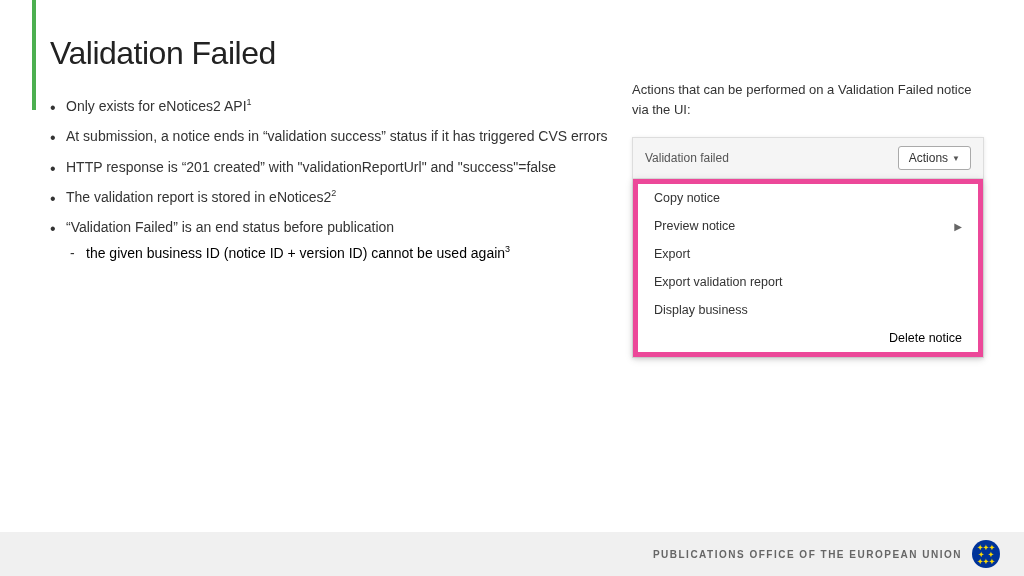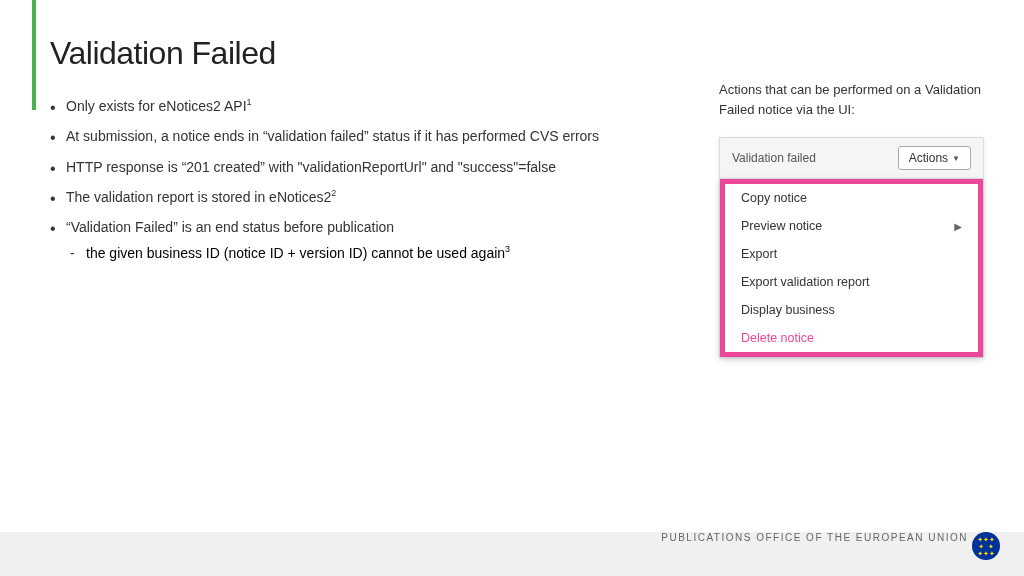--- a/index.html
+++ b/index.html
@@ -85,21 +85,21 @@
 
     sup {
       font-size: 9px;
     }
 
     
     .right-panel {
       position: absolute;
       right: 40px;
       top: 80px;
-      width: 265px;
+      width: 352px;
     }
 
     .right-panel-description {
       font-size: 13px;
       color: #333;
       line-height: 1.5;
       margin-bottom: 18px;
     }
 
     
@@ -156,40 +156,43 @@
       padding: 7px 16px;
       font-size: 12.5px;
       color: #333;
       cursor: pointer;
       display: flex;
       align-items: center;
       justify-content: space-between;
     }
 
     .dropdown-item.delete {
-      color: #ec4899;
+      color: #000000;
+      justify-content: flex-end;
     }
 
     .chevron-right {
       font-size: 10px;
       color: #666;
     }
 
     
     .footer {
       position: absolute;
       bottom: 0;
       left: 0;
       right: 0;
       height: 44px;
       background: #f0f0f0;
       display: flex;
+      align-items: center;
       justify-content: flex-end;
       padding: 0 24px;
-      gap: 4px;
+      gap: 10px;
+      font-weight: bold;
     }
 
     .footer-text {
       font-size: 10px;
       color: #666;
       letter-spacing: 1.5px;
       text-transform: uppercase;
     }
 
     .eu-logo {
@@ -213,21 +216,21 @@
 </head>
 <body>
 
 <div class="left-accent"></div>
 
 <div class="main-content">
   <h1 class="page-title">Validation Failed</h1>
 
   <ul class="bullet-list" id="bullet-list-container">
   <li>Only exists for eNotices2 API<sup>1</sup></li>
-      <li>At submission, a notice ends in “validation failed” status if it has performed CVS errors</li>
+      <li>At submission, a notice ends in “validation success” status if it has triggered CVS errors</li>
       <li>HTTP response is “201 created” with "validationReportUrl" and "success"=false</li>
       <li>The validation report is stored in eNotices2<sup>2</sup></li>
       <li>“Validation Failed” is an end status before publication<ul class="sub-list">
           <li>the given business ID (notice ID + version ID) cannot be used again<sup>3</sup></li>
         </ul></li>
     </ul>
 </div>
 
 <div class="right-panel">
   <p class="right-panel-description">Actions that can be performed on a Validation Failed notice via the UI:</p>

